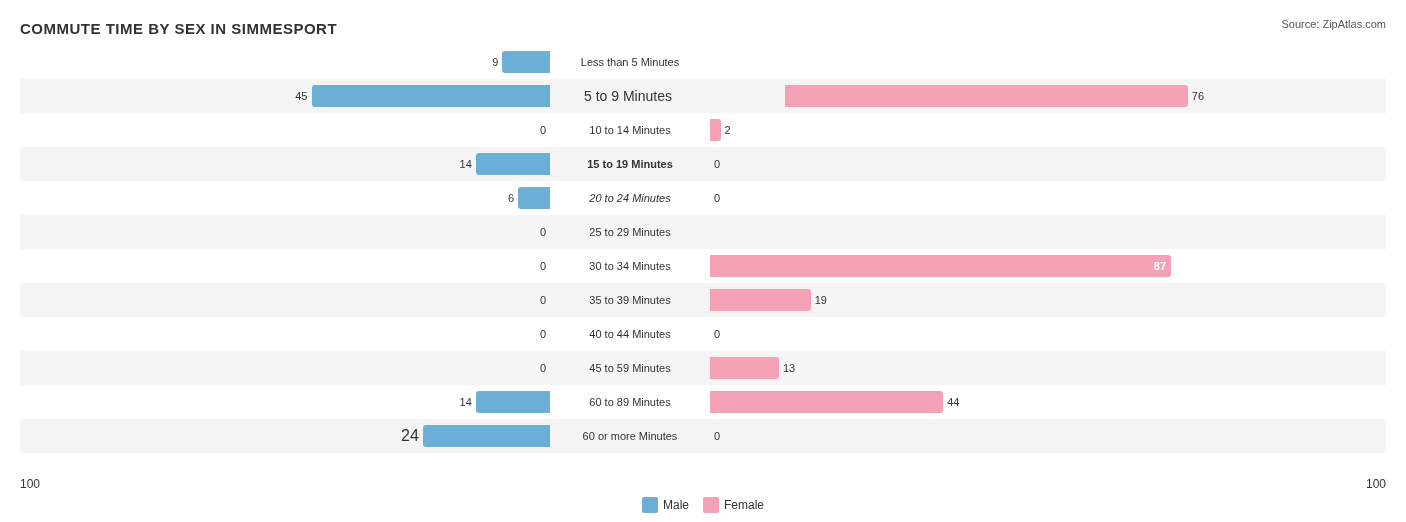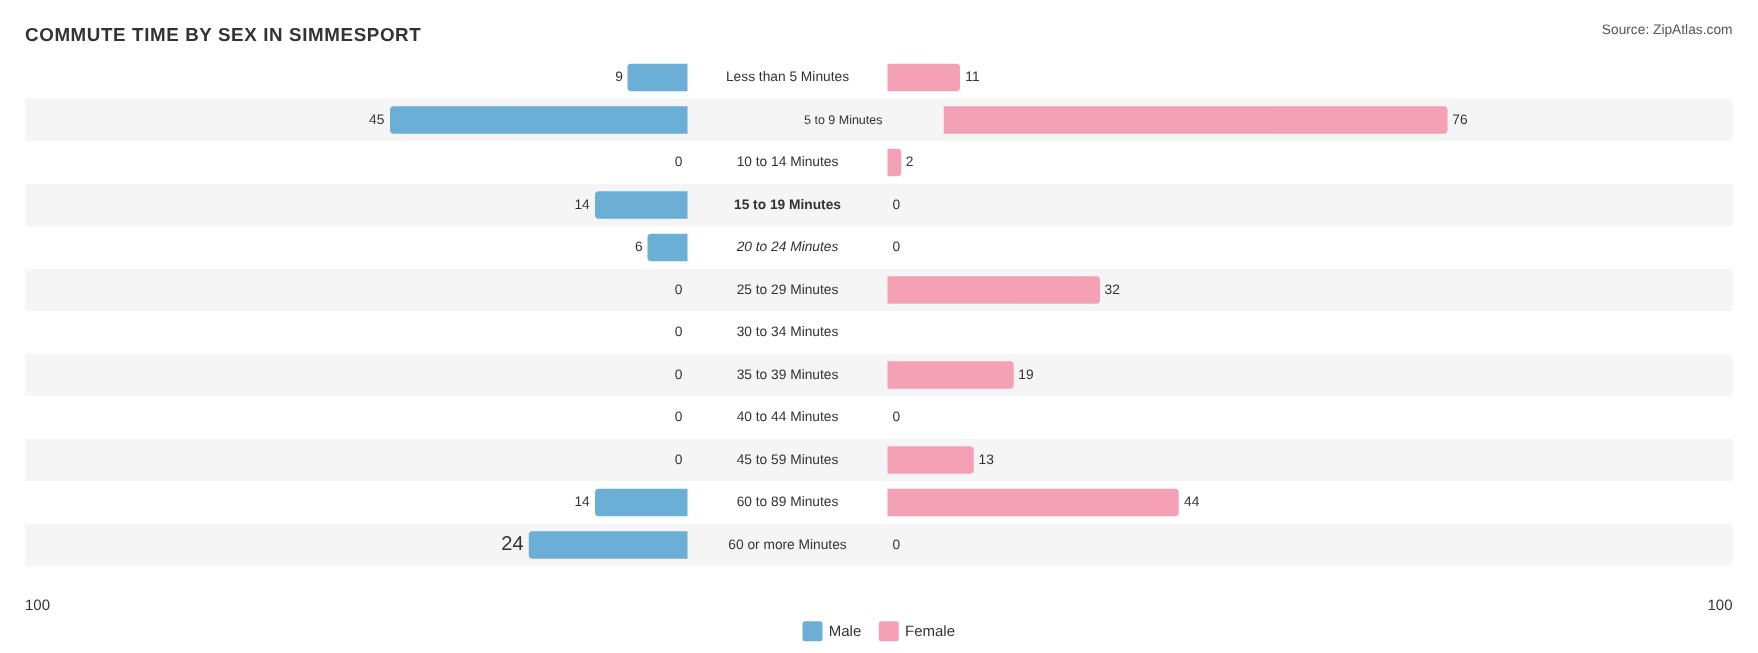--- a/index.html
+++ b/index.html
@@ -81,39 +81,33 @@
         <div style="position:absolute;right:0;display:flex;align-items:center;height:100%;width:530px;">
 
           <span style="position:absolute;right:51.699999999999996px;font-size:11px;color:#333;">9</span>
 
           <div style="position:absolute;right:0;width:47.699999999999996px;height:22px;background:#6baed6;border-radius:3px 0 0 3px;"></div>
         </div>
       </div>
 
       <div style="width:160px;text-align:center;font-size:11px;color:#333;flex-shrink:0;z-index:2;padding:0 4px;">Less than 5 Minutes</div>
 
-      <div style="flex:1;display:flex;align-items:center;position:relative;height:100%;">
-        <div style="position:relative;width:58.3px;height:22px;background:#f4a0b5;border-radius:0 3px 3px 0;flex-shrink:0;">
-          
-        </div>
-        <span style="margin-left:4px;font-size:11px;color:#333;">11</span>
-      </div>
     </div>
       <div style="display: flex; align-items: center; height: 34px; background: rgb(245, 245, 245); position: relative;">
 
       <div style="width:530px;display:flex;align-items:center;justify-content:flex-end;position:relative;flex-shrink:0;height:100%;">
         <div style="position:absolute;right:0;display:flex;align-items:center;height:100%;width:530px;">
 
           <span style="position:absolute;right:242.5px;font-size:11px;color:#333;">45</span>
 
           <div style="position:absolute;right:0;width:238.5px;height:22px;background:#6baed6;border-radius:3px 0 0 3px;"></div>
         </div>
       </div>
 
-      <div style="width:160px;text-align:right;font-size:10px;color:#333;flex-shrink:0;z-index:2;padding:0 4px;">5 to 9 Minutes</div>
+      <div style="width:160px;text-align:left;font-size:14px;color:#333;flex-shrink:0;z-index:2;padding:0 4px;margin-left:30px;">5 to 9 Minutes</div>
 
       <div style="flex:1;display:flex;align-items:center;position:relative;height:100%;margin-left:45px;">
         <div style="position:relative;width:402.8px;height:22px;background:#f4a0b5;border-radius:0 3px 3px 0;flex-shrink:0;">
           
         </div>
         <span style="margin-left:4px;font-size:11px;color:#333;">76</span>
       </div>
     </div>
       <div style="display: flex; align-items: center; height: 34px; background: rgb(255, 255, 255); position: relative;">
 
@@ -181,40 +175,40 @@
         <div style="position:absolute;right:0;display:flex;align-items:center;height:100%;width:530px;">
 
           <span style="position:absolute;right:4px;font-size:11px;color:#333;">0</span>
 
           <div style="position:absolute;right:0;width:0px;height:22px;background:#6baed6;border-radius:3px 0 0 3px;"></div>
         </div>
       </div>
 
       <div style="width:160px;text-align:center;font-size:11px;color:#333;flex-shrink:0;z-index:2;padding:0 4px;">25 to 29 Minutes</div>
 
-      <div style="flex:1;display:flex;align-items:center;position:relative;height:100%;">
-        <div style="position:relative;width:169.6px;height:22px;background:#f4a0b5;border-radius:0 3px 3px 0;flex-shrink:0;">
-          
-        </div>
-        <span style="margin-left:4px;font-size:11px;color:#333;">32</span>
-      </div>
     </div>
       <div style="display: flex; align-items: center; height: 34px; background: rgb(255, 255, 255); position: relative;">
 
       <div style="width:530px;display:flex;align-items:center;justify-content:flex-end;position:relative;flex-shrink:0;height:100%;">
         <div style="position:absolute;right:0;display:flex;align-items:center;height:100%;width:530px;">
 
           <span style="position:absolute;right:4px;font-size:11px;color:#333;">0</span>
 
           <div style="position:absolute;right:0;width:0px;height:22px;background:#6baed6;border-radius:3px 0 0 3px;"></div>
         </div>
       </div>
 
       <div style="width:160px;text-align:center;font-size:11px;color:#333;flex-shrink:0;z-index:2;padding:0 4px;">30 to 34 Minutes</div>
 
+      <div style="flex:1;display:flex;align-items:center;position:relative;height:100%;">
+        <div style="position:relative;width:461.1px;height:22px;background:#f4a0b5;border-radius:0 3px 3px 0;flex-shrink:0;">
+          <span style="position:absolute;right:5px;top:50%;transform:translateY(-50%);color:#fff;font-size:11px;font-weight:bold;">87</span>
+        </div>
+
+      </div>
     </div>
       <div style="display: flex; align-items: center; height: 34px; background: rgb(245, 245, 245); position: relative;">
 
       <div style="width:530px;display:flex;align-items:center;justify-content:flex-end;position:relative;flex-shrink:0;height:100%;">
         <div style="position:absolute;right:0;display:flex;align-items:center;height:100%;width:530px;">
 
           <span style="position:absolute;right:4px;font-size:11px;color:#333;">0</span>
 
           <div style="position:absolute;right:0;width:0px;height:22px;background:#6baed6;border-radius:3px 0 0 3px;"></div>
         </div>

